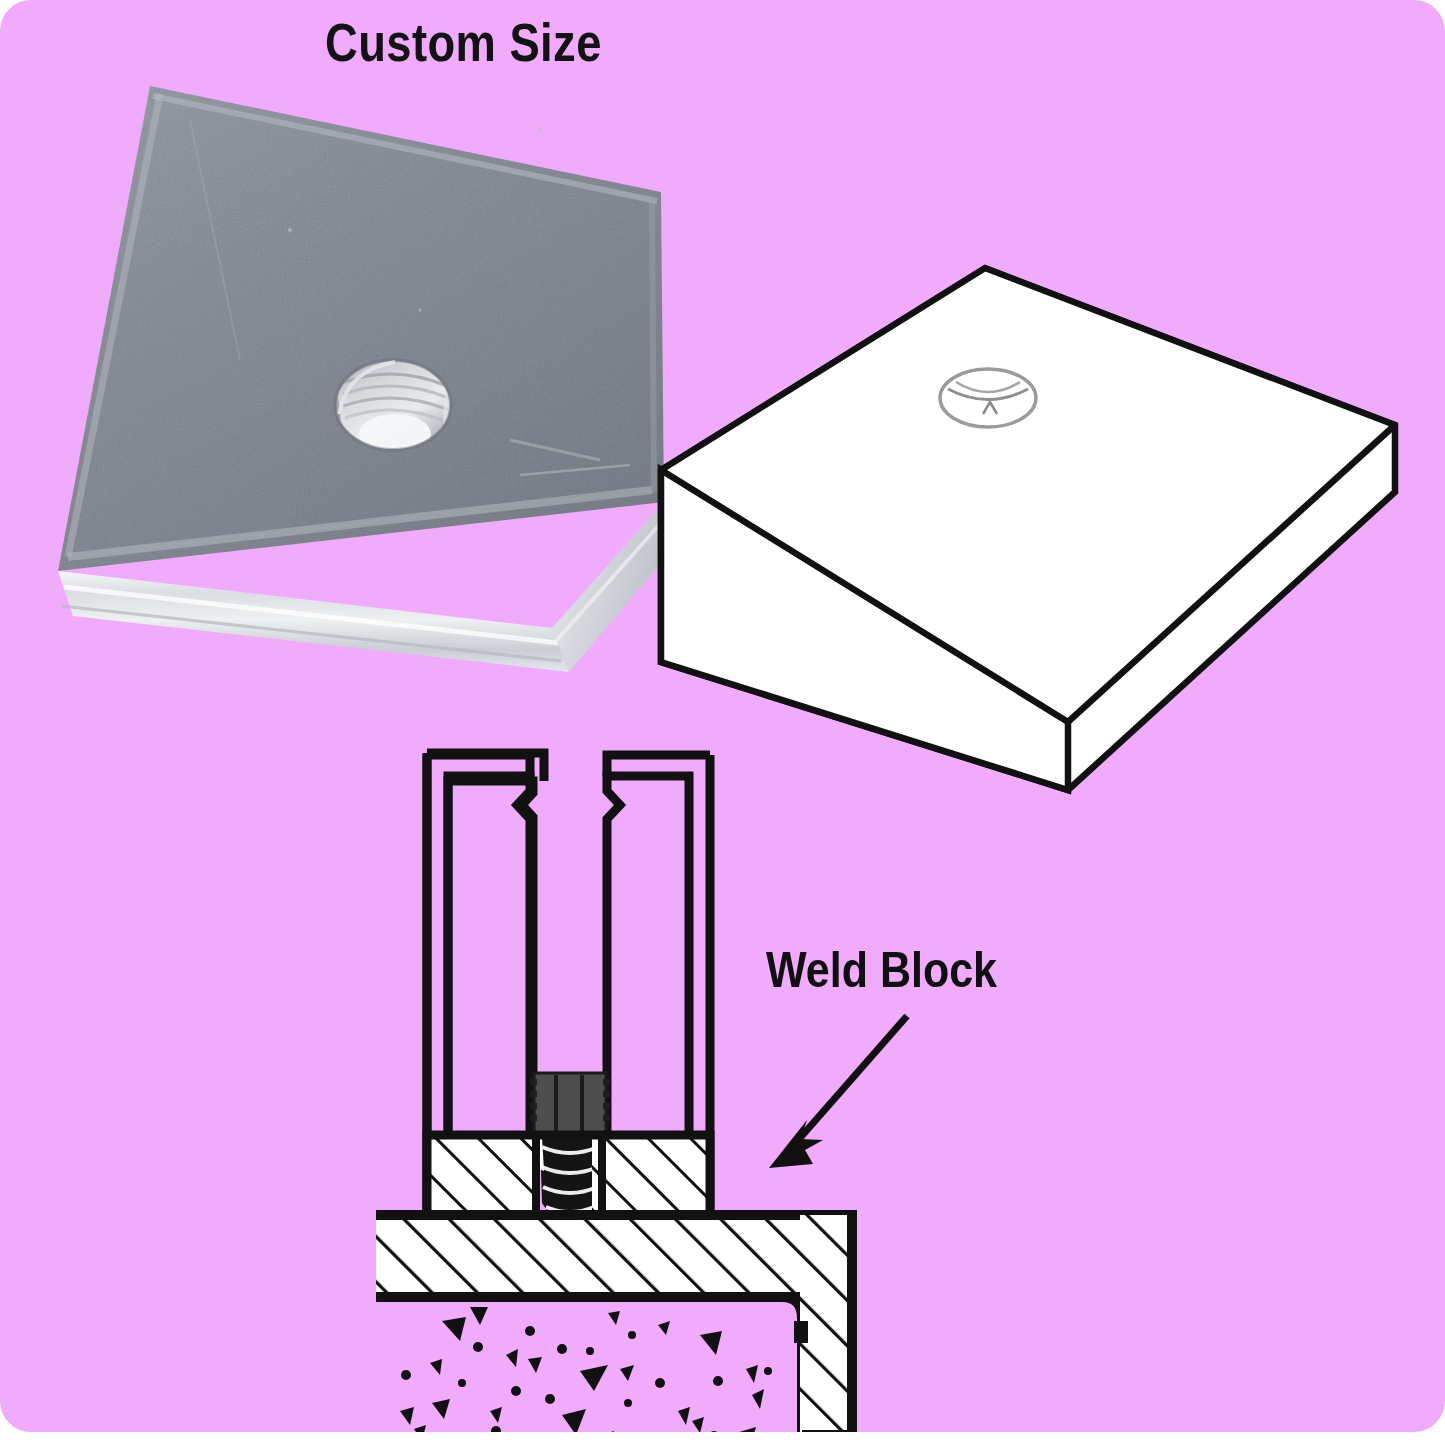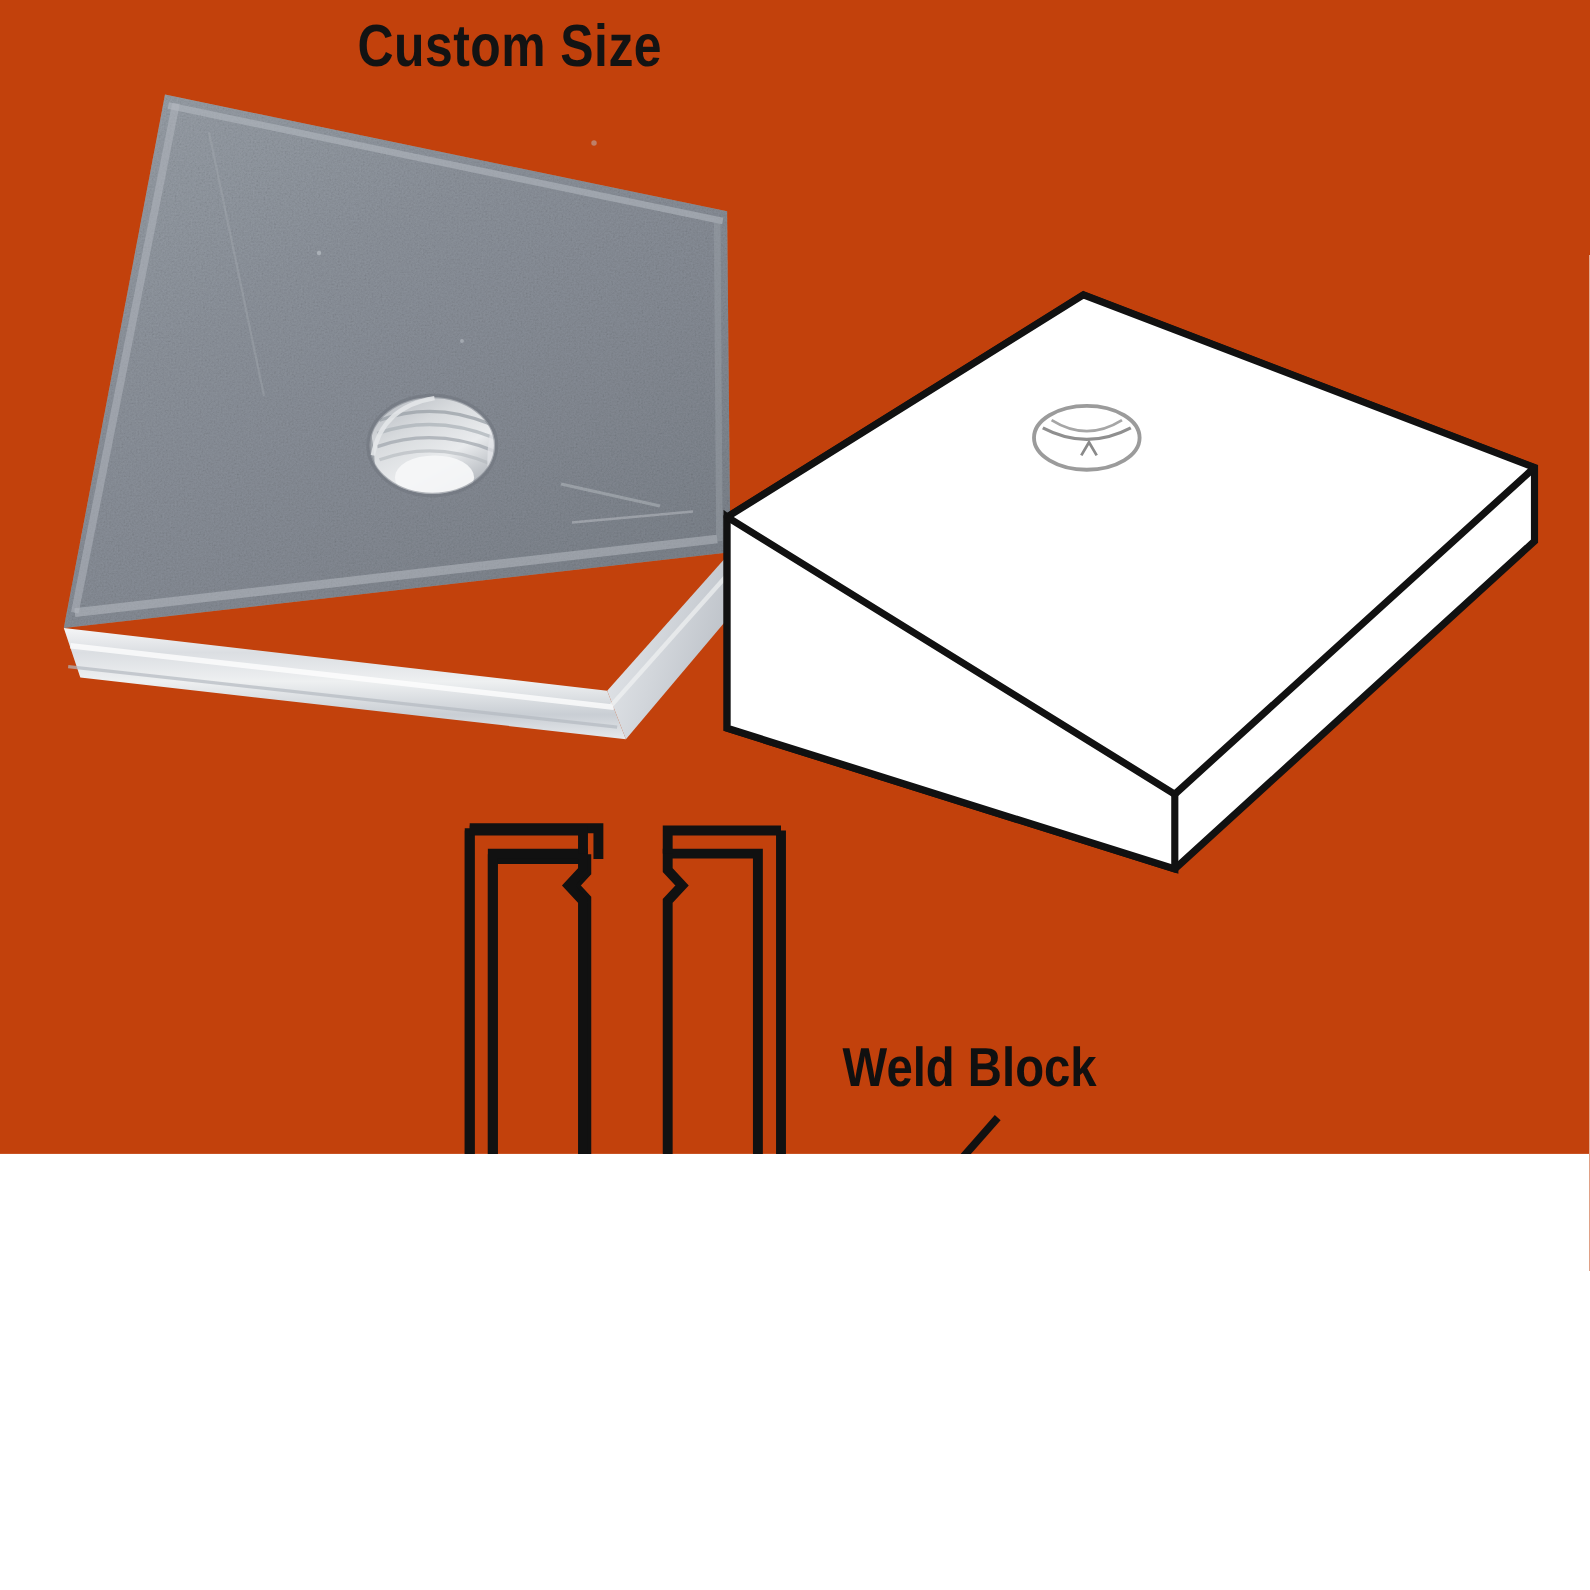--- a/index.html
+++ b/index.html
@@ -4,24 +4,25 @@
 <title>Weld Block Product Diagram</title>
 <style>
   html, body {
     margin: 0;
     padding: 0;
     background: #ffffff;
   }
   #stage {
     position: relative;
     width: 1445px;
-    height: 1049px;
-    background: #c2410c;
+    height: 1432px;
+    background: #f0abfc;
     overflow: hidden;
     font-family: "Liberation Sans", "DejaVu Sans", sans-serif;
+    border-radius: 31px;
   }
 
   
   .label-custom-size {
     position: absolute;
     left: 325px;
     top: 14px;
     font-family: "Liberation Sans", "DejaVu Sans", sans-serif;
     font-size: 54px;
     font-weight: 600;

